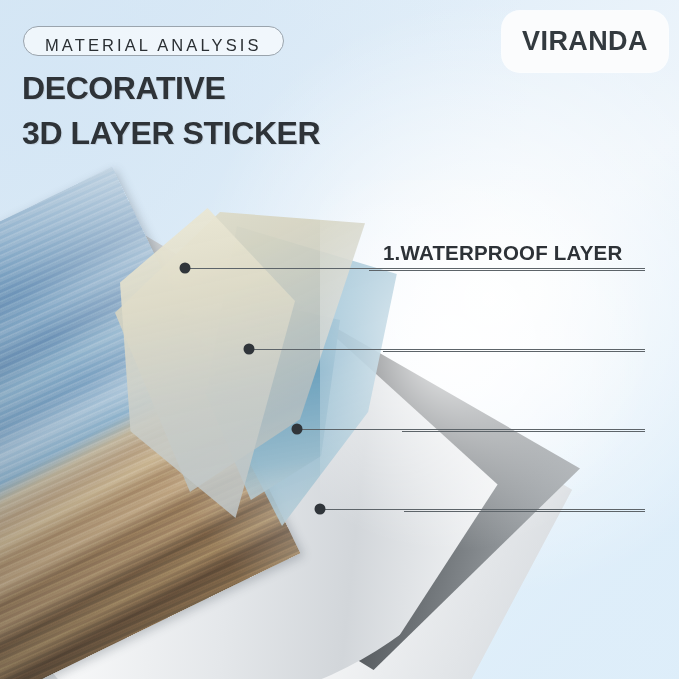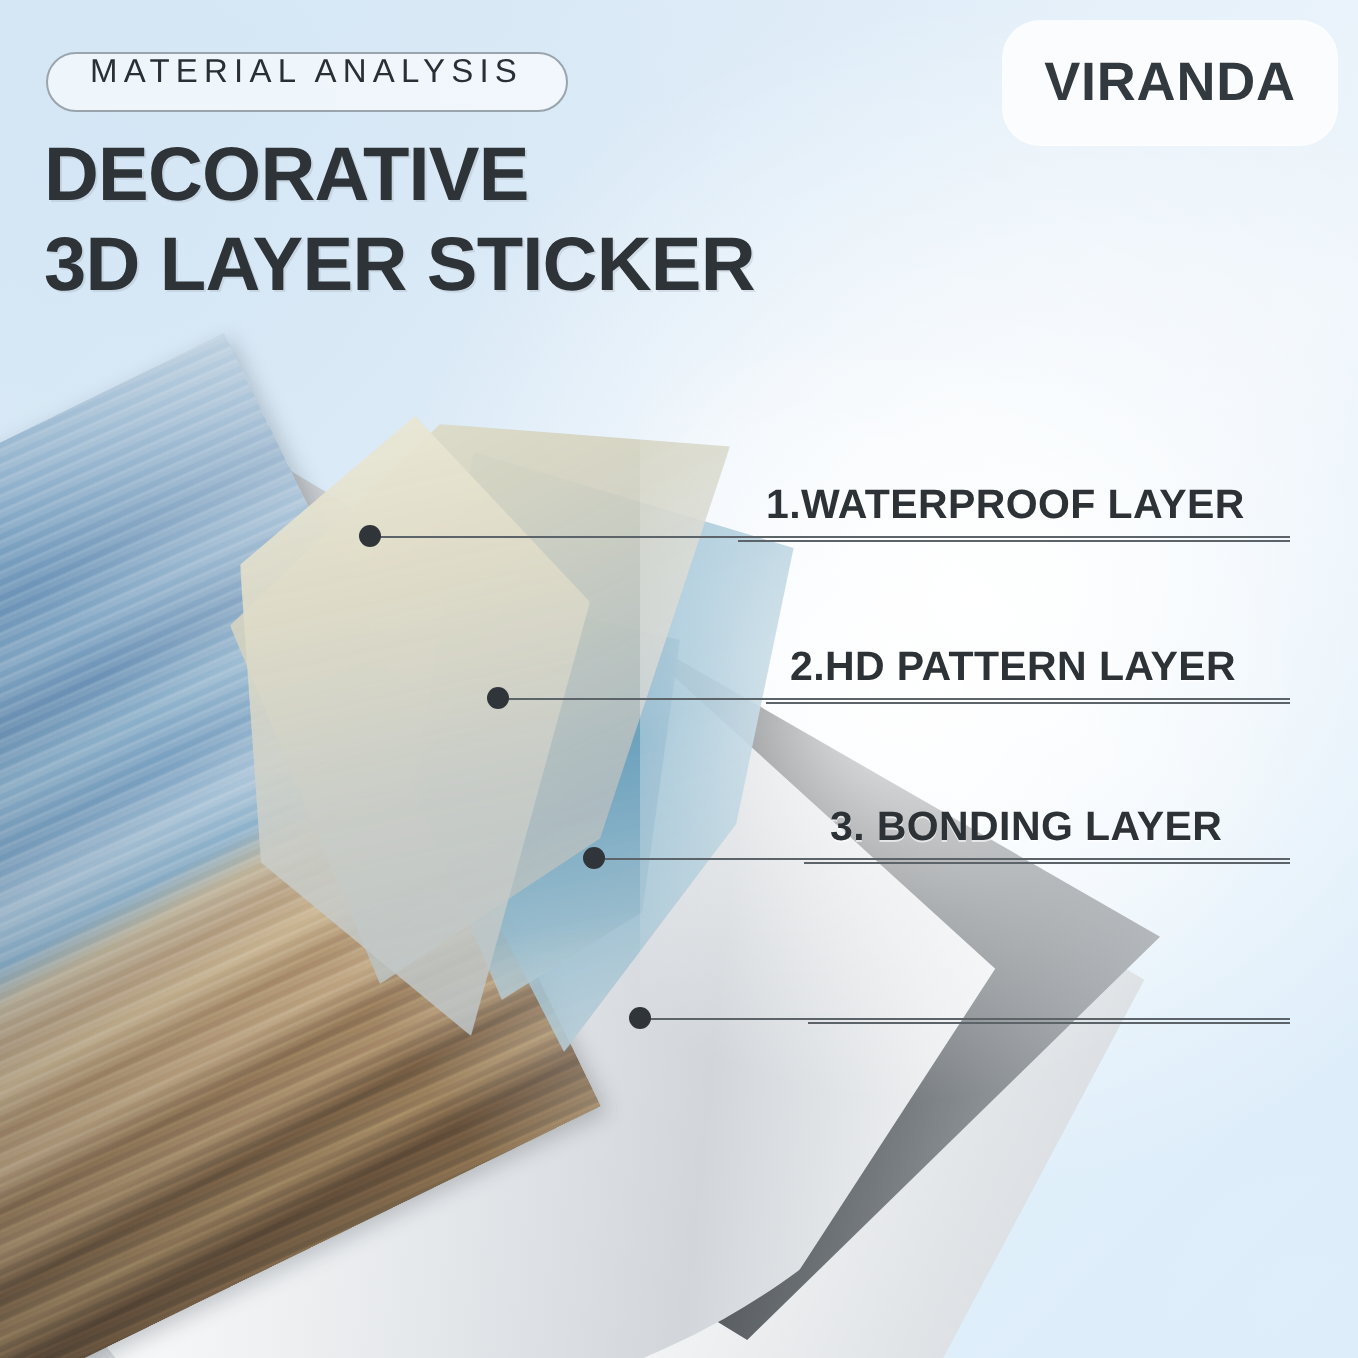--- a/index.html
+++ b/index.html
@@ -28,39 +28,39 @@
   }
 
   
   .badge {
     position: absolute;
     left: 23px;
     top: 26px;
     height: 30px;
     padding: 0 21px;
     display: flex;
-    align-items: flex-start;
+    align-items: flex-end;
     border: 1.4px solid #9aa4ad;
     border-radius: 16px;
     background: rgba(255,255,255,0.62);
     font-size: 16.5px;
     letter-spacing: 3.1px;
     color: #2a2f33;
     font-weight: 400;
     box-sizing: border-box;
     white-space: nowrap;
   }
 
   .title {
     position: absolute;
     left: 22px;
     top: 66px;
     color: #2e3338;
     font-weight: 700;
-    font-size: 38px;
+    font-size: 32px;
     line-height: 45px;
     letter-spacing: -0.4px;
     text-shadow: 1px 1px 0 rgba(150,160,170,0.25);
   }
   .title .line { display: block; white-space: nowrap; }
 
   .brandbox {
     position: absolute;
     left: 502px;
     top: 11px;
@@ -324,23 +324,21 @@
   </div>
 
   <div class="callout" id="callout-layer">
       <div class="leader" style="left: 185px; top: 268px; width: 460px; background: rgb(93, 100, 105);"></div>
       <div class="underline" style="left: 369px; top: 270px; width: 276px; background: rgb(93, 100, 105);"></div>
       <div class="dot" style="left: 185px; top: 268px;"></div>
       <div class="lbl" style="left: 383px; top: 265px; color: rgb(45, 50, 55);">1.WATERPROOF LAYER</div>
       <div class="leader" style="left: 249px; top: 349px; width: 396px; background: rgb(93, 100, 105);"></div>
       <div class="underline" style="left: 383px; top: 351px; width: 262px; background: rgb(93, 100, 105);"></div>
       <div class="dot" style="left: 249px; top: 349px;"></div>
-      <div class="lbl" style="left: 395px; top: 346px; color: rgb(45, 50, 55);">2.HD PATTERN LAYER</div>
       <div class="leader" style="left: 297px; top: 429px; width: 348px; background: rgb(93, 100, 105);"></div>
       <div class="underline" style="left: 402px; top: 431px; width: 243px; background: rgb(93, 100, 105);"></div>
       <div class="dot" style="left: 297px; top: 429px;"></div>
-      <div class="lbl" style="left: 415px; top: 426px; color: rgb(45, 50, 55);">3. BONDING LAYER</div>
       <div class="leader" style="left: 320px; top: 509px; width: 325px; background: rgb(93, 100, 105);"></div>
       <div class="underline" style="left: 404px; top: 511px; width: 241px; background: rgb(93, 100, 105);"></div>
       <div class="dot" style="left: 320px; top: 509px;"></div>
     </div>
 
 </div>
 
 </body></html>

